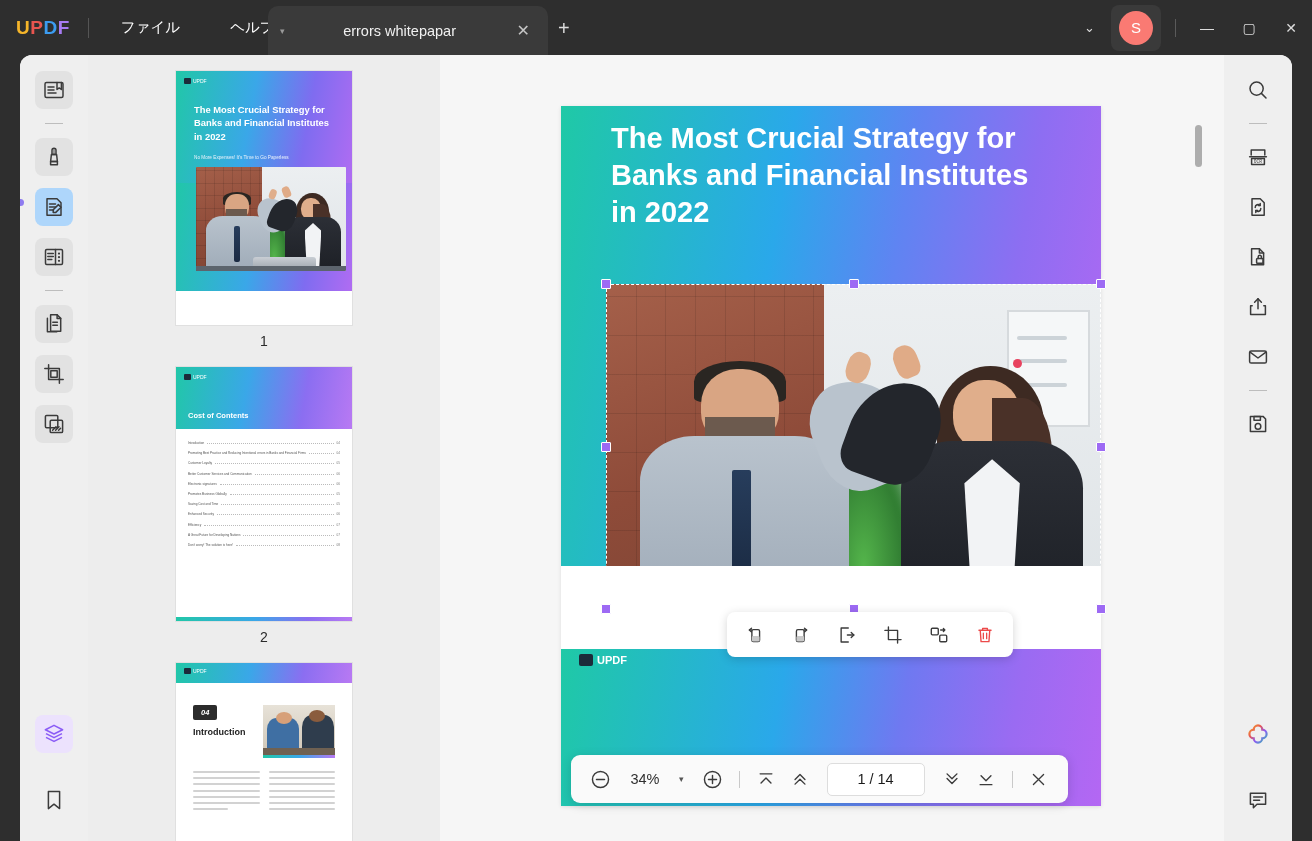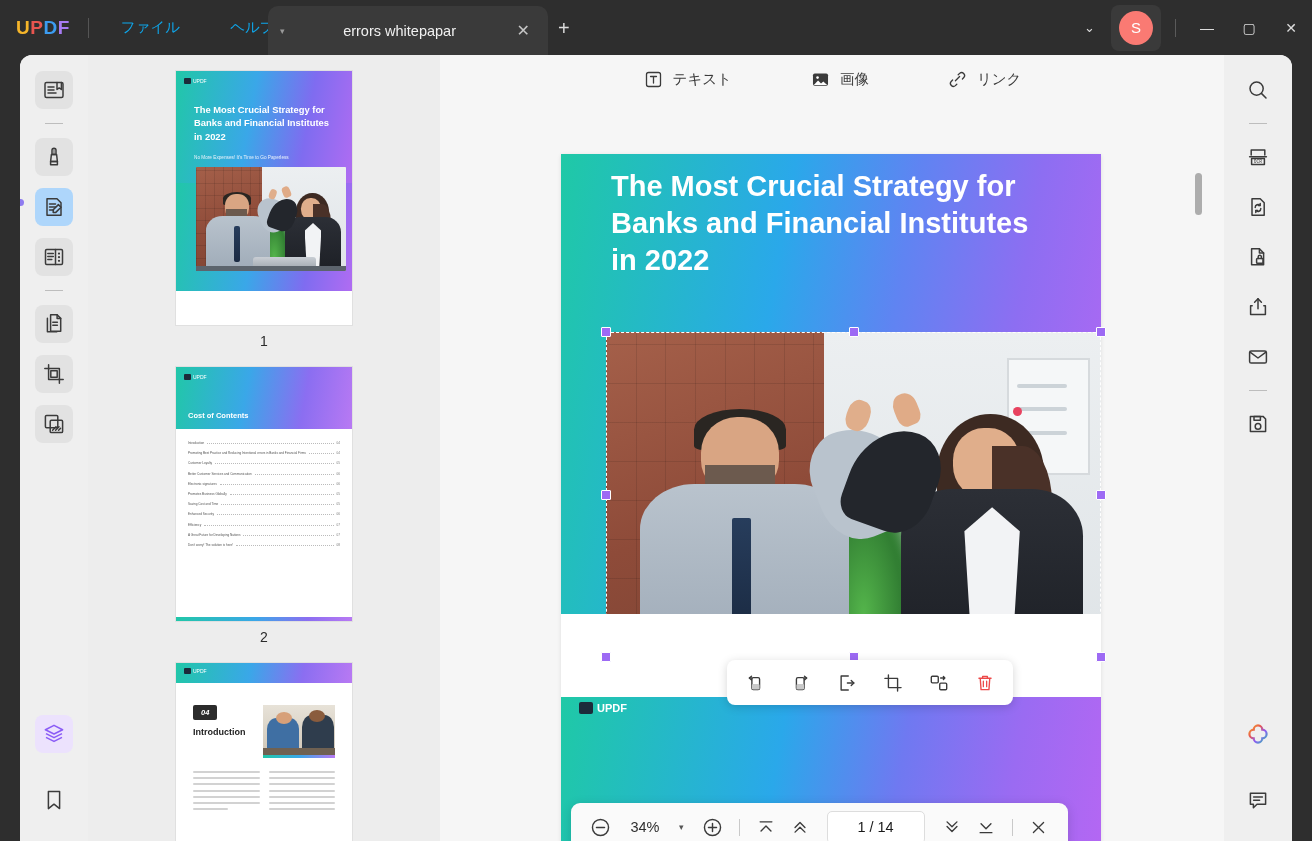--- a/index.html
+++ b/index.html
@@ -16,21 +16,21 @@
     position: absolute; top: 0; left: 0; width: 1312px; height: 55px;
     background: #2e2e2e; display: flex; align-items: center;
   }
   .logo { margin-left: 16px; font-size: 19px; font-weight: bold; letter-spacing: .5px; }
   .logo .c1 { color: #f5b52a; }
   .logo .c2 { color: #e8554f; }
   .logo .c3 { color: #3c9cf0; }
   .logo .c4 { color: #a77bf3; }
   .tb-sep { width: 1px; height: 20px; background: #555; margin: 0 18px; }
   .menu-item {
-    color: #0ea5e9; font-size: 14.5px; padding: 6px 14px; border-radius: 4px; cursor: default;
+    color: #ffffff; font-size: 14.5px; padding: 6px 14px; border-radius: 4px; cursor: default;
   }
 
   .tab {
     position: absolute; left: 268px; top: 6px; width: 280px; height: 49px;
     background: #3a3a3a; border-radius: 10px 10px 0 0;
     display: flex; align-items: center; padding: 0 12px;
   }
   .tab-caret { color: #9a9a9a; font-size: 9px; margin-right: 4px; }
   .tab-title {
     flex: 1; color: #f0f0f0; font-size: 14.5px; text-align: center;
@@ -578,45 +578,20 @@
                 <div class="ln"></div>
               </div>
           </div>
         </div>
 
       </div>
     </div>
 
     <div class="viewer">
 
-      <div class="edit-toolbar">
-        <div class="et-item">
-          <svg width="21" height="21" viewBox="0 0 24 24">
-            <rect class="ic" x="4" y="4" width="16" height="16" rx="2.4"></rect>
-            <path class="ic" d="M8.6 8.6h6.8M12 8.6v7.4"></path>
-          </svg>
-          <span>テキスト</span>
-        </div>
-        <div class="et-item">
-          <svg width="21" height="21" viewBox="0 0 24 24">
-            <rect x="3.4" y="5" width="17.2" height="14" rx="2" fill="#3b3b3b"></rect>
-            <circle cx="8.6" cy="9.8" r="1.5" fill="#fff"></circle>
-            <path d="M4.4 18.2l4.8-5.2 3.4 3.6 2.6-2.4 4.4 4z" fill="#fff"></path>
-          </svg>
-          <span>画像</span>
-        </div>
-        <div class="et-item">
-          <svg width="21" height="21" viewBox="0 0 24 24">
-            <path class="ic" d="M9.6 13.4l4.8-4.8"></path>
-            <path class="ic" d="M12.8 6.6l1.6-1.6a3.4 3.4 0 014.8 4.8l-1.6 1.6"></path>
-            <path class="ic" d="M11.2 17.4l-1.6 1.6a3.4 3.4 0 01-4.8-4.8l1.6-1.6"></path>
-          </svg>
-          <span>リンク</span>
-        </div>
-      </div>
 
       <div class="doc-canvas">
 
         <div class="page">
           <div class="cover-grad"></div>
           <div class="cover-title">The Most Crucial Strategy for Banks and Financial Institutes in 2022</div>
           <div class="cover-sub">No More Expenses! It's Time to Go Paperless</div>
 
           <div class="hero">
             <div class="photo-art">

